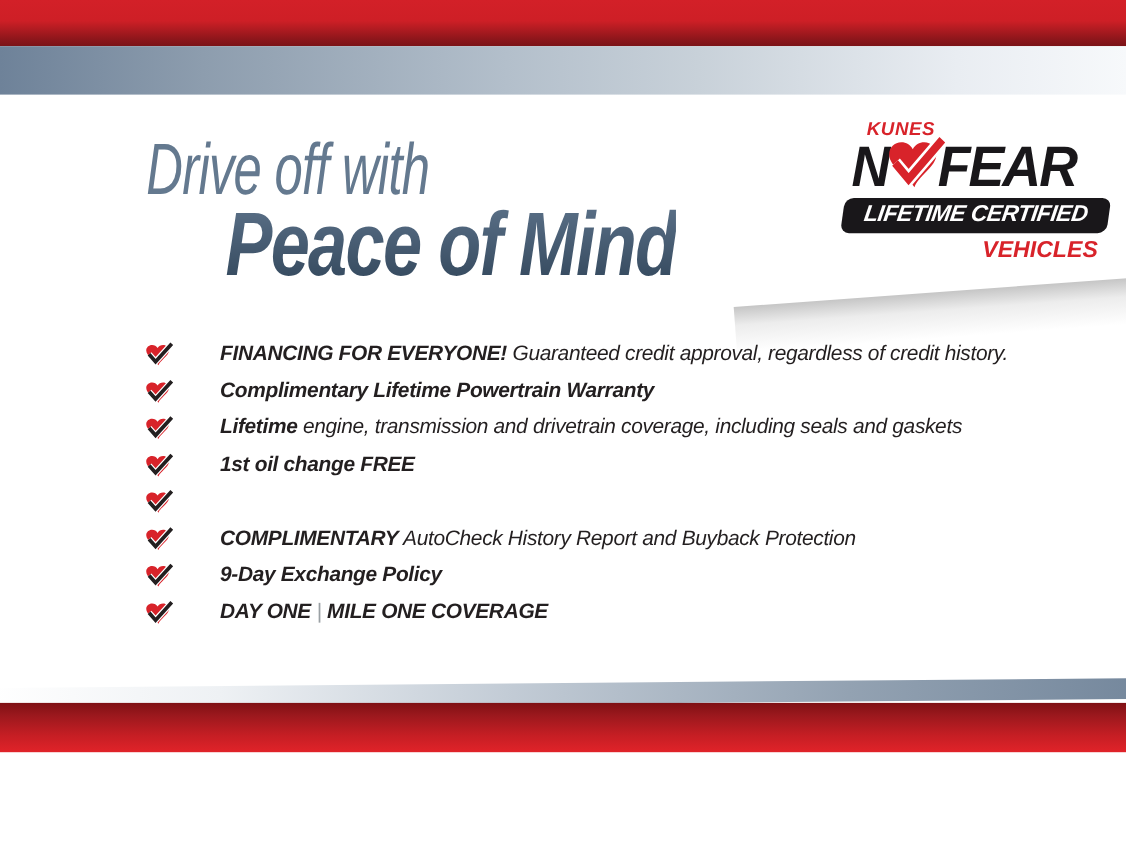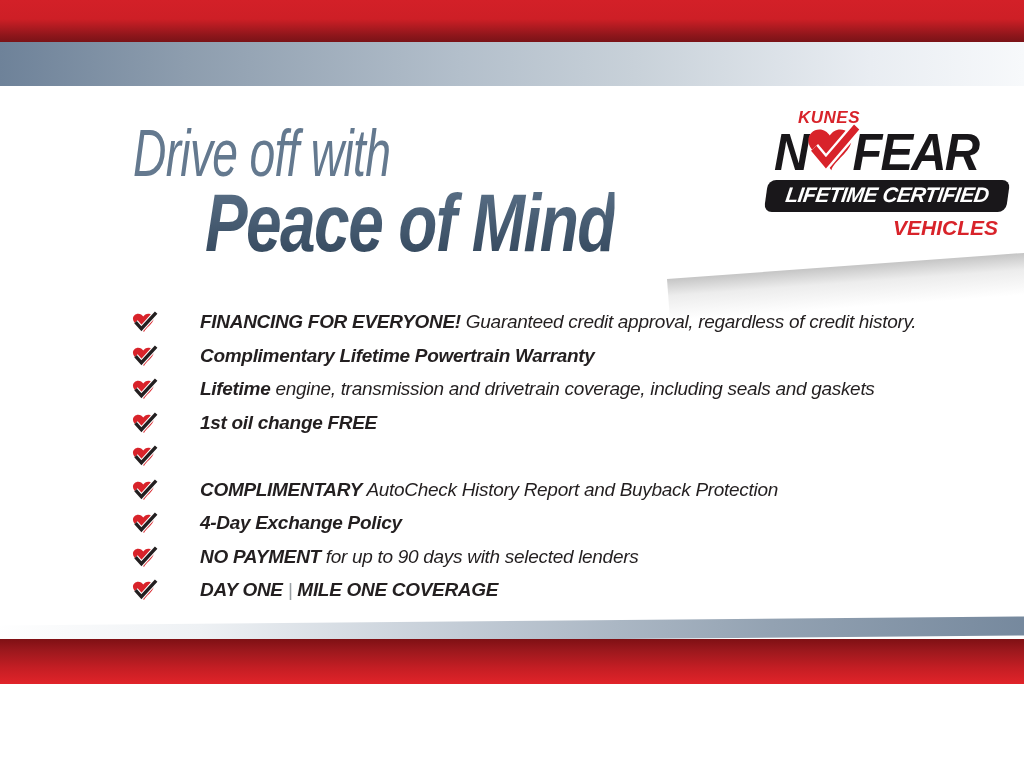--- a/index.html
+++ b/index.html
@@ -36,21 +36,21 @@
     letter-spacing:-1px;color:var(--slate);white-space:nowrap;
     transform:scaleX(0.70);transform-origin:left top;}
   .title-line2{margin-left:72px;margin-top:-4px;font-style:italic;font-weight:700;
     font-size:82px;line-height:1;letter-spacing:-2px;white-space:nowrap;
     transform:scaleX(0.78);transform-origin:left top;
     background:linear-gradient(180deg,var(--slate-dark-top) 0%,var(--slate-dark-bottom) 100%);
     -webkit-background-clip:text;background-clip:text;color:transparent;}
 
   
   .logo{position:absolute;top:108px;right:12px;width:250px;}
-  .logo-brand{margin-left:36px;color:var(--brand-red);font-style:italic;font-weight:700;
+  .logo-brand{margin-left:26px;color:var(--brand-red);font-style:italic;font-weight:700;
     font-size:17px;letter-spacing:.5px;}
   .logo-row{display:flex;align-items:center;margin-left:12px;margin-top:-2px;
     color:#19171a;font-style:italic;font-weight:700;font-size:52px;line-height:1;
     letter-spacing:-2px;transform:scaleX(0.94);transform-origin:left top;}
   .logo-mark{width:62px;height:50px;margin:-6px -8px 0 -6px;position:relative;z-index:2;flex:0 0 auto;}
   .logo-badge{margin:2px 4px 0;background:#19171a;border-radius:8px;
     padding:3px 6px 5px;text-align:center;transform:skewX(-8deg);}
   .logo-badge-text{color:#fff;font-style:italic;font-weight:700;font-size:21px;
     letter-spacing:-0.5px;white-space:nowrap;}
   .logo-sub{margin-top:4px;padding-right:14px;text-align:right;color:var(--brand-red);
@@ -146,29 +146,21 @@
             <polyline points="7.5,14.5 15.5,23.5 35.5,1.5" fill="none" stroke="#231f20" stroke-width="4.6"></polyline>
           </svg></span>
         <div class="benefit-body"><span class="seg-bold">COMPLIMENTARY</span><span class="seg-normal"> AutoCheck History Report and Buyback Protection</span></div>
       </li>
       <li class="benefit-item">
         <span class="bullet-icon"><svg class="bullet-svg" style="width:100%;height:100%" viewBox="0 0 38 30" xmlns="http://www.w3.org/2000/svg">
             <path d="M19 28C15 22 4 16.5 4 9.8 4 5.9 7.2 3 11.2 3c3 0 5.3 1.5 6.8 3.8C19.5 4.5 21.8 3 24.8 3 28.8 3 32 5.9 32 9.8c0 6.7-11 12.2-13 18.2z" fill="#d8232a"></path>
             <polyline points="7.5,14.5 15.5,23.5 35.5,1.5" fill="none" stroke="#ffffff" stroke-width="7.6"></polyline>
             <polyline points="7.5,14.5 15.5,23.5 35.5,1.5" fill="none" stroke="#231f20" stroke-width="4.6"></polyline>
           </svg></span>
-        <div class="benefit-body"><span class="seg-bold">4-Day Exchange Policy</span></div>
-      </li>
-      <li class="benefit-item">
-        <span class="bullet-icon"><svg class="bullet-svg" style="width:100%;height:100%" viewBox="0 0 38 30" xmlns="http://www.w3.org/2000/svg">
-            <path d="M19 28C15 22 4 16.5 4 9.8 4 5.9 7.2 3 11.2 3c3 0 5.3 1.5 6.8 3.8C19.5 4.5 21.8 3 24.8 3 28.8 3 32 5.9 32 9.8c0 6.7-11 12.2-13 18.2z" fill="#d8232a"></path>
-            <polyline points="7.5,14.5 15.5,23.5 35.5,1.5" fill="none" stroke="#ffffff" stroke-width="7.6"></polyline>
-            <polyline points="7.5,14.5 15.5,23.5 35.5,1.5" fill="none" stroke="#231f20" stroke-width="4.6"></polyline>
-          </svg></span>
-        <div class="benefit-body"><span class="seg-bold">NO PAYMENT</span><span class="seg-normal"> for up to 90 days with selected lenders</span></div>
+        <div class="benefit-body"><span class="seg-bold">9-Day Exchange Policy</span></div>
       </li>
       <li class="benefit-item">
         <span class="bullet-icon"><svg class="bullet-svg" style="width:100%;height:100%" viewBox="0 0 38 30" xmlns="http://www.w3.org/2000/svg">
             <path d="M19 28C15 22 4 16.5 4 9.8 4 5.9 7.2 3 11.2 3c3 0 5.3 1.5 6.8 3.8C19.5 4.5 21.8 3 24.8 3 28.8 3 32 5.9 32 9.8c0 6.7-11 12.2-13 18.2z" fill="#d8232a"></path>
             <polyline points="7.5,14.5 15.5,23.5 35.5,1.5" fill="none" stroke="#ffffff" stroke-width="7.6"></polyline>
             <polyline points="7.5,14.5 15.5,23.5 35.5,1.5" fill="none" stroke="#231f20" stroke-width="4.6"></polyline>
           </svg></span>
         <div class="benefit-body"><span class="seg-bold">DAY ONE</span><span class="seg-divider">|</span><span class="seg-bold">MILE ONE COVERAGE</span></div>
       </li>
     </ul>

